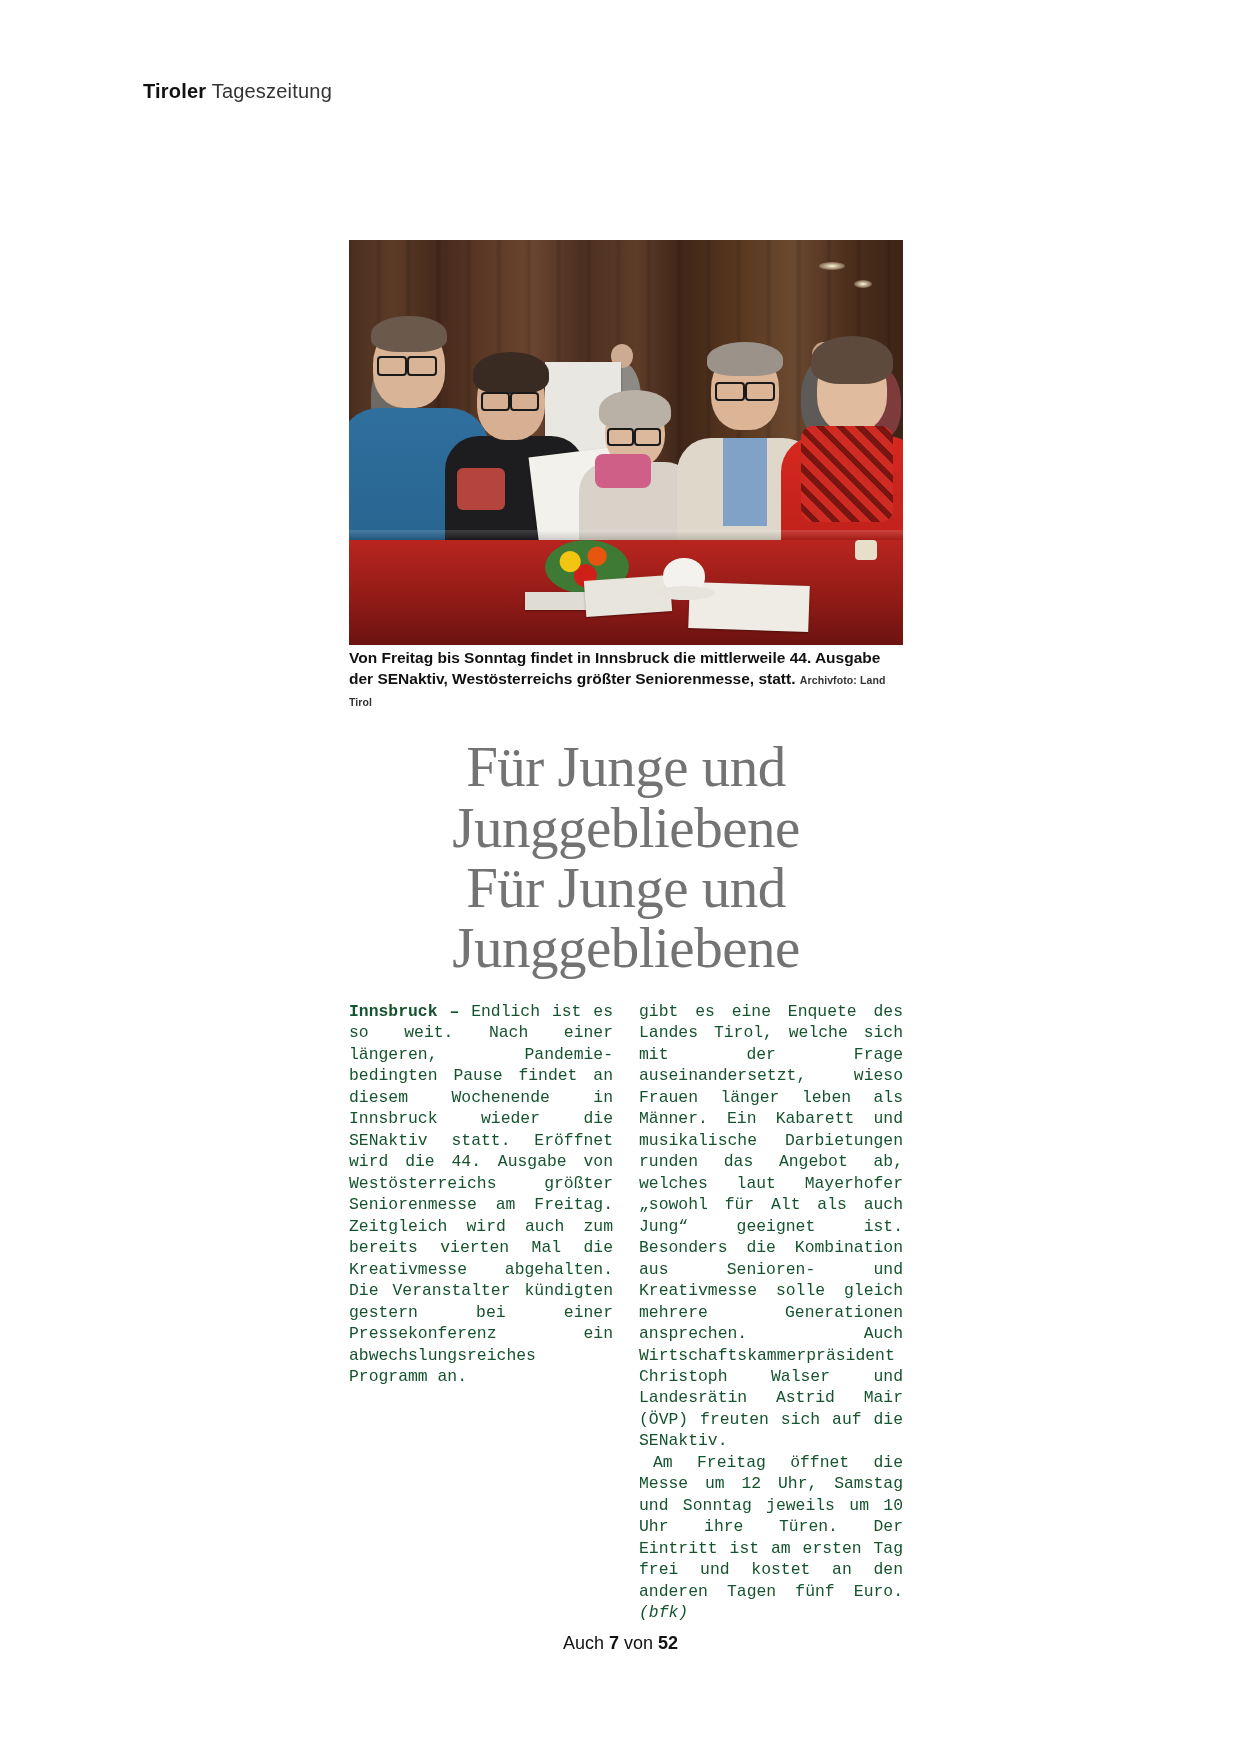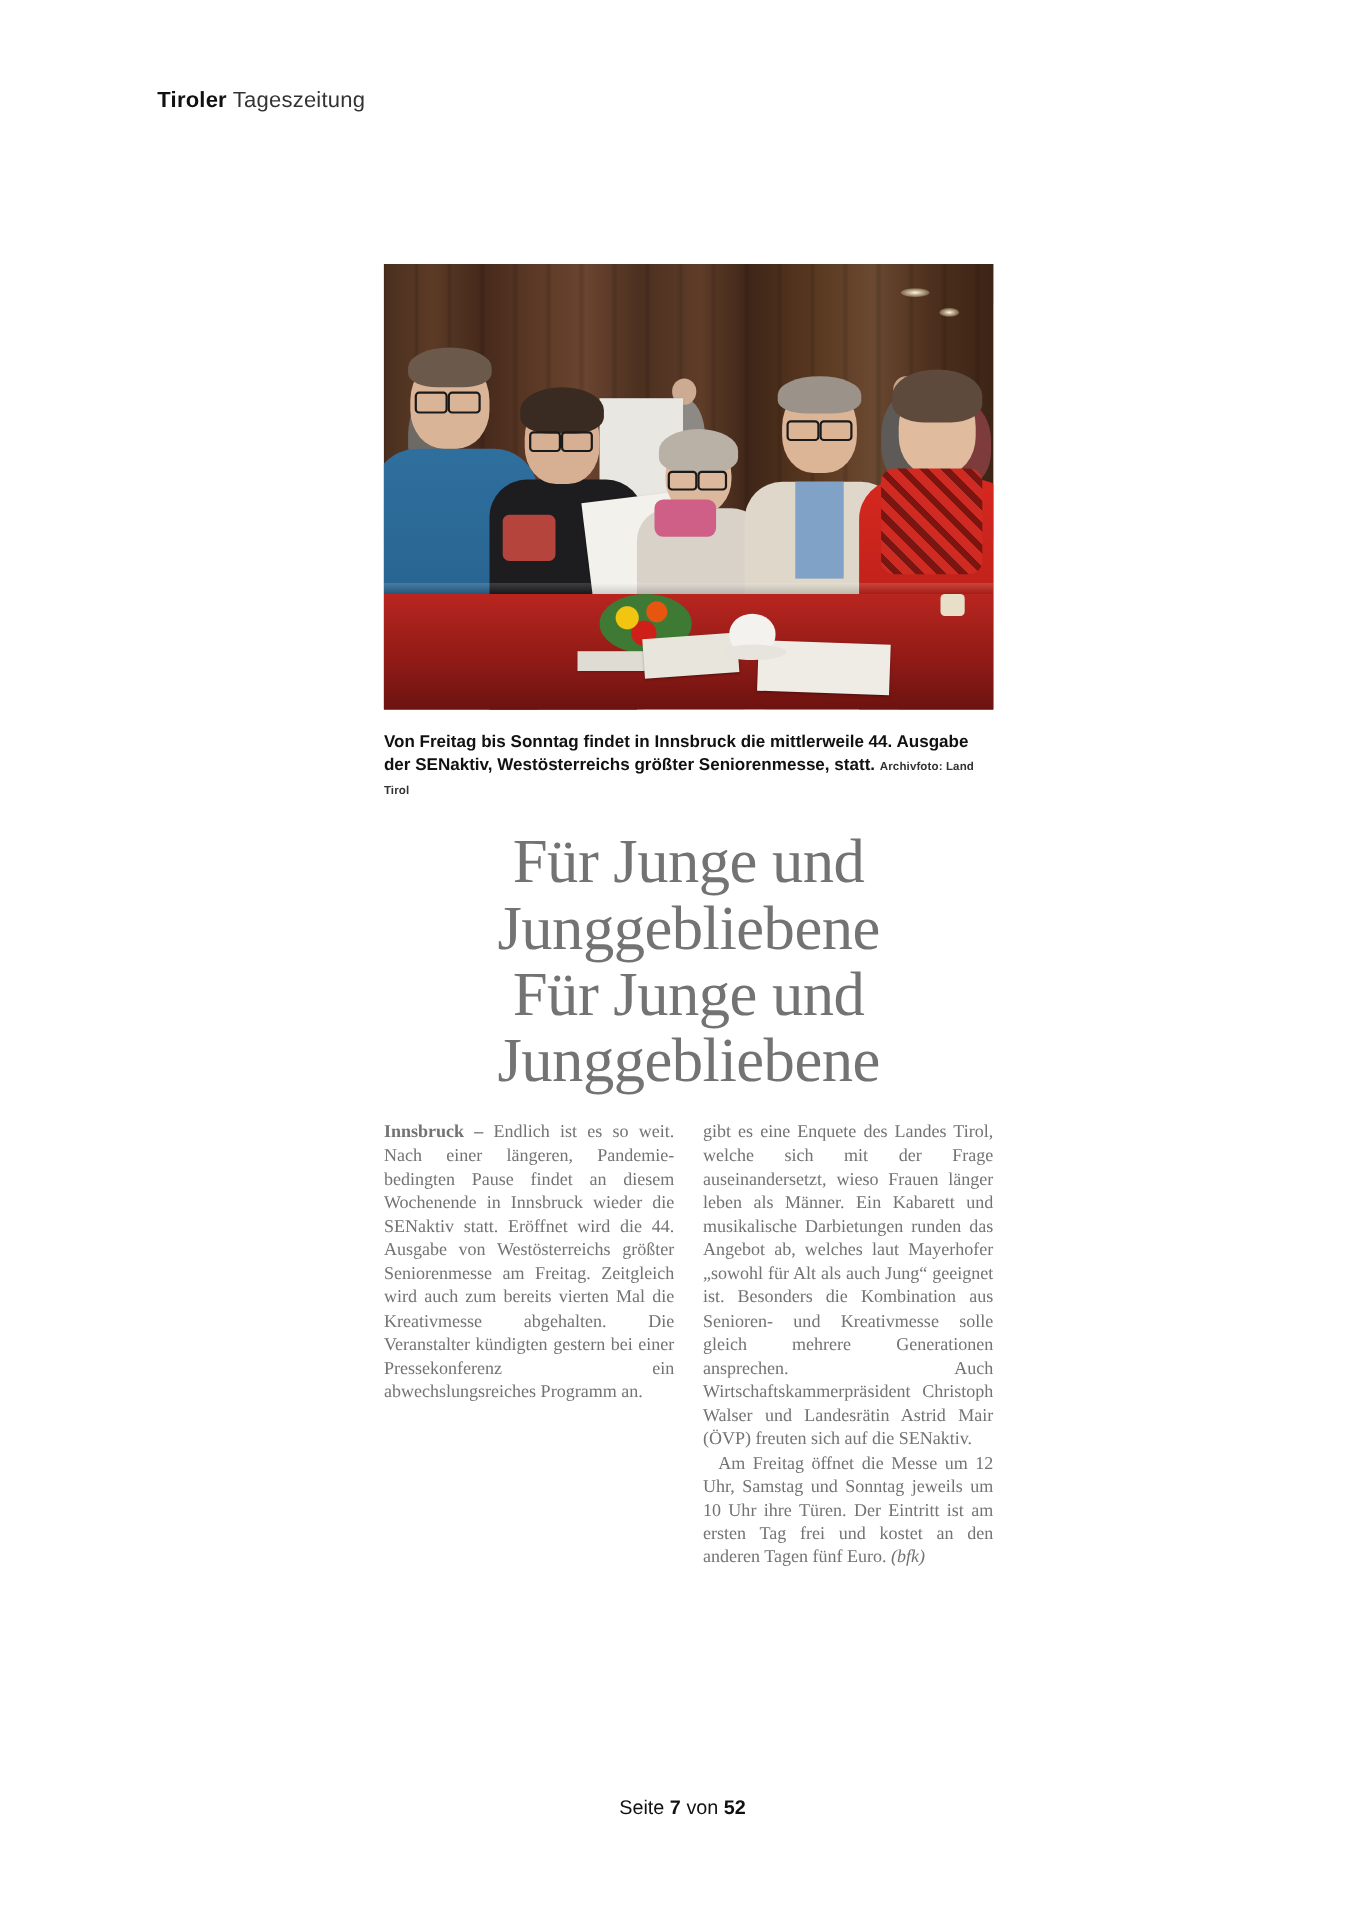--- a/index.html
+++ b/index.html
@@ -131,21 +131,21 @@
   }
   .paper-white {
     position: absolute;
     background: #f2f1ec;
     box-shadow: 0 1px 2px rgba(0,0,0,.35);
   }
 
   
   .caption {
     width: 554px;
-    padding-top: 19px;
+    padding-top: 2px;
     font-family: "Liberation Sans", sans-serif;
     font-size: 15.5px;
     line-height: 1.38;
     font-weight: bold;
     color: #111;
   }
   .caption .credit {
     font-size: 10.5px;
     font-weight: bold;
     color: #333;
@@ -167,26 +167,26 @@
 
   
   .columns {
     display: flex;
     gap: 26px;
     width: 554px;
     margin-top: 22px;
   }
   .col {
     width: 264px;
-    font-family: Liberation Serif, serif;
+    font-family: Liberation Mono, monospace;
     font-size: 16.4px;
     line-height: 1.31;
     text-align: justify;
     text-justify: inter-word;
-    color: #737373;
+    color: #14532d;
     hyphens: manual;
   }
   .col p { margin: 0; }
   .col p + p { text-indent: 14px; }
   .lead-city { font-weight: bold; }
   .italic { font-style: italic; }
 
   
   .footer {
     position: absolute;
@@ -292,19 +292,19 @@
         <p><span class="lead-city">Innsbruck –</span><span> Endlich ist es so weit. Nach einer längeren, Pandemie-bedingten Pause findet an diesem Wochenende in Innsbruck wieder die SENaktiv statt. Eröffnet wird die 44. Ausgabe von Westösterreichs größter Seniorenmesse am Freitag. Zeitgleich wird auch zum bereits vierten Mal die Kreativmesse abgehalten. Die Veranstalter kündigten gestern bei einer Pressekonferenz ein abwechslungsreiches Programm an.</span></p>
       </div>
       <div class="col">
         <p>gibt es eine Enquete des Landes Tirol, welche sich mit der Frage auseinandersetzt, wieso Frauen länger leben als Männer. Ein Kabarett und musikalische Darbietungen runden das Angebot ab, welches laut Mayerhofer „sowohl für Alt als auch Jung“ geeignet ist. Besonders die Kombination aus Senioren- und Kreativmesse solle gleich mehrere Generationen ansprechen. Auch Wirtschaftskammerpräsident Christoph Walser und Landesrätin Astrid Mair (ÖVP) freuten sich auf die SENaktiv.</p>
         <p><span>Am Freitag öffnet die Messe um 12 Uhr, Samstag und Sonntag jeweils um 10 Uhr ihre Türen. Der Eintritt ist am ersten Tag frei und kostet an den anderen Tagen fünf Euro.</span> <span class="italic">(bfk)</span></p>
       </div>
     </div>
   </div>
 
   <div class="footer">
-    <span>Seite</span>
+    <span>Auch</span>
     <b>7</b>
     <span>von</span>
     <b>52</b>
   </div>
 
 </div>
 
 </body></html>

